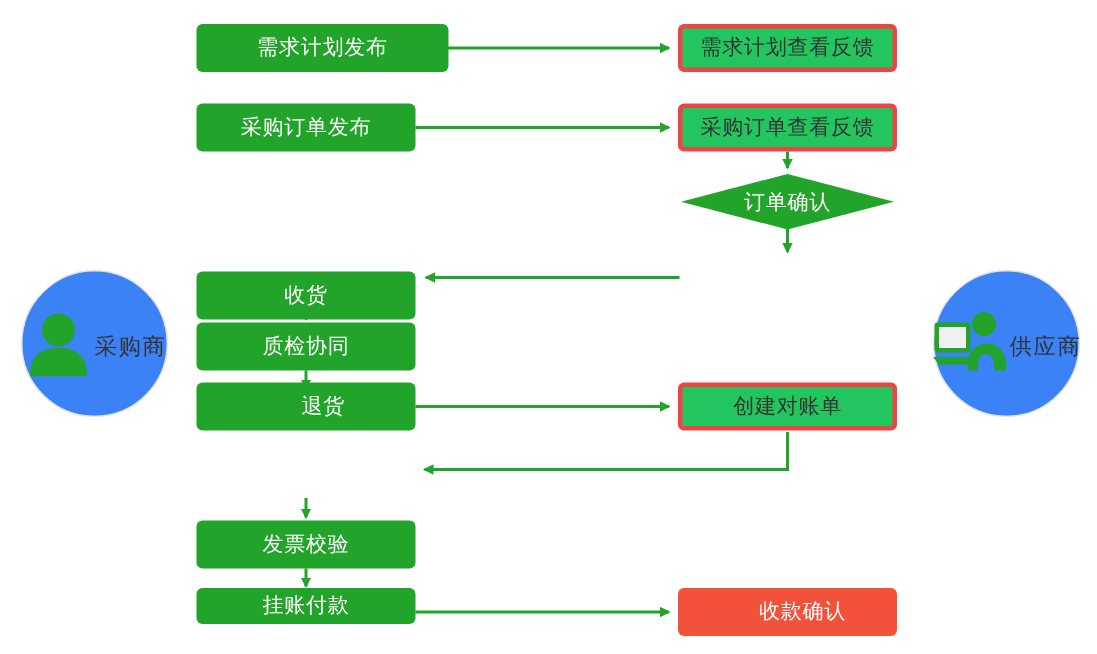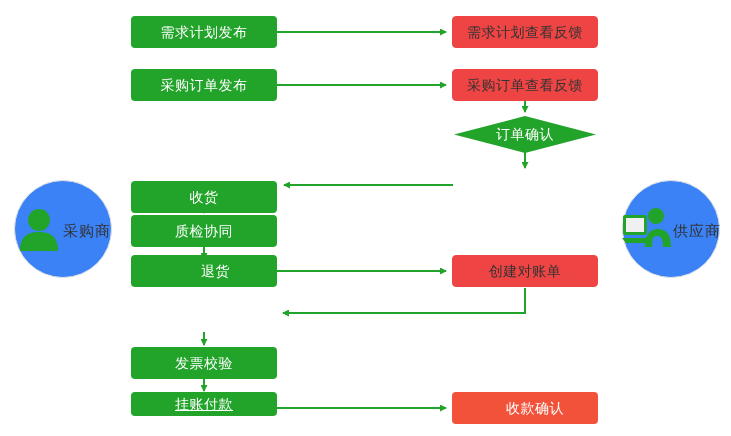--- a/index.html
+++ b/index.html
@@ -43,23 +43,23 @@
     background: #22a32a;
     color: #ffffff;
     border-radius: 4px;
   }
   .node.red {
     background: #f2523a;
     color: #ffffff;
     border-radius: 4px;
   }
   .node.grey {
-    background: #ef4444;
+    background: #22c55e;
     color: #333333;
-    border: 1px solid #ef4444;
+    border: 3px solid #ef4444;
     border-radius: 4px;
   }
   
   .diamond {
     position: absolute;
     z-index: 3;
   }
   .diamond .dshape {
     position: absolute;
     left: 0;
@@ -166,21 +166,21 @@
         <rect x="2" y="8" width="24" height="20" rx="2" fill="#22a32a"></rect>
         <rect x="5" y="11" width="18" height="14" fill="#f0f0f0"></rect>
         <path d="M1,31 L29,31 L25,36 L5,36 Z" fill="#22a32a"></path>
         <circle cx="35" cy="9" r="8" fill="#22a32a"></circle>
         <path d="M24,40 C24,28 29,22 36,22 C45,22 50,27 50,40 L42,40 C42,31 40,29 36,29 C32,29 31,32 31,40 Z" fill="#22a32a"></path>
       </svg>
     </span>
     <span class="actor-label">供应商</span>
   </div>
 
-  <div class="node green" style="left:131px; top:16px; width:146px; height:32px;">
+  <div class="node green" style="left:131px; top:16px; width:168px; height:32px;">
     <span>需求计划发布</span>
   </div>
 
   <div class="node green" style="left:131px; top:69px; width:146px; height:32px;">
     <span>采购订单发布</span>
   </div>
 
   <div class="node green" style="left:131px; top:169px; width:146px; height:32px;margin-top:12px;">
     <span>收货</span>
   </div>
@@ -191,21 +191,21 @@
 
   <div class="node green" style="left:131px; top:255px; width:146px; height:32px;padding-left:23px;">
     <span>退货</span>
   </div>
 
 
   <div class="node green" style="left:131px; top:347px; width:146px; height:32px;">
     <span>发票校验</span>
   </div>
 
-  <div class="node green" style="left:131px; top:392px; width:146px; height:24px;text-decoration:underline;">
+  <div class="node green" style="left:131px; top:392px; width:146px; height:24px;">
     <span>挂账付款</span>
   </div>
 
   <div class="node grey" style="left:452px; top:16px; width:146px; height:32px;">
     <span>需求计划查看反馈</span>
   </div>
 
   <div class="node grey" style="left:452px; top:69px; width:146px; height:32px;">
     <span>采购订单查看反馈</span>
   </div>

